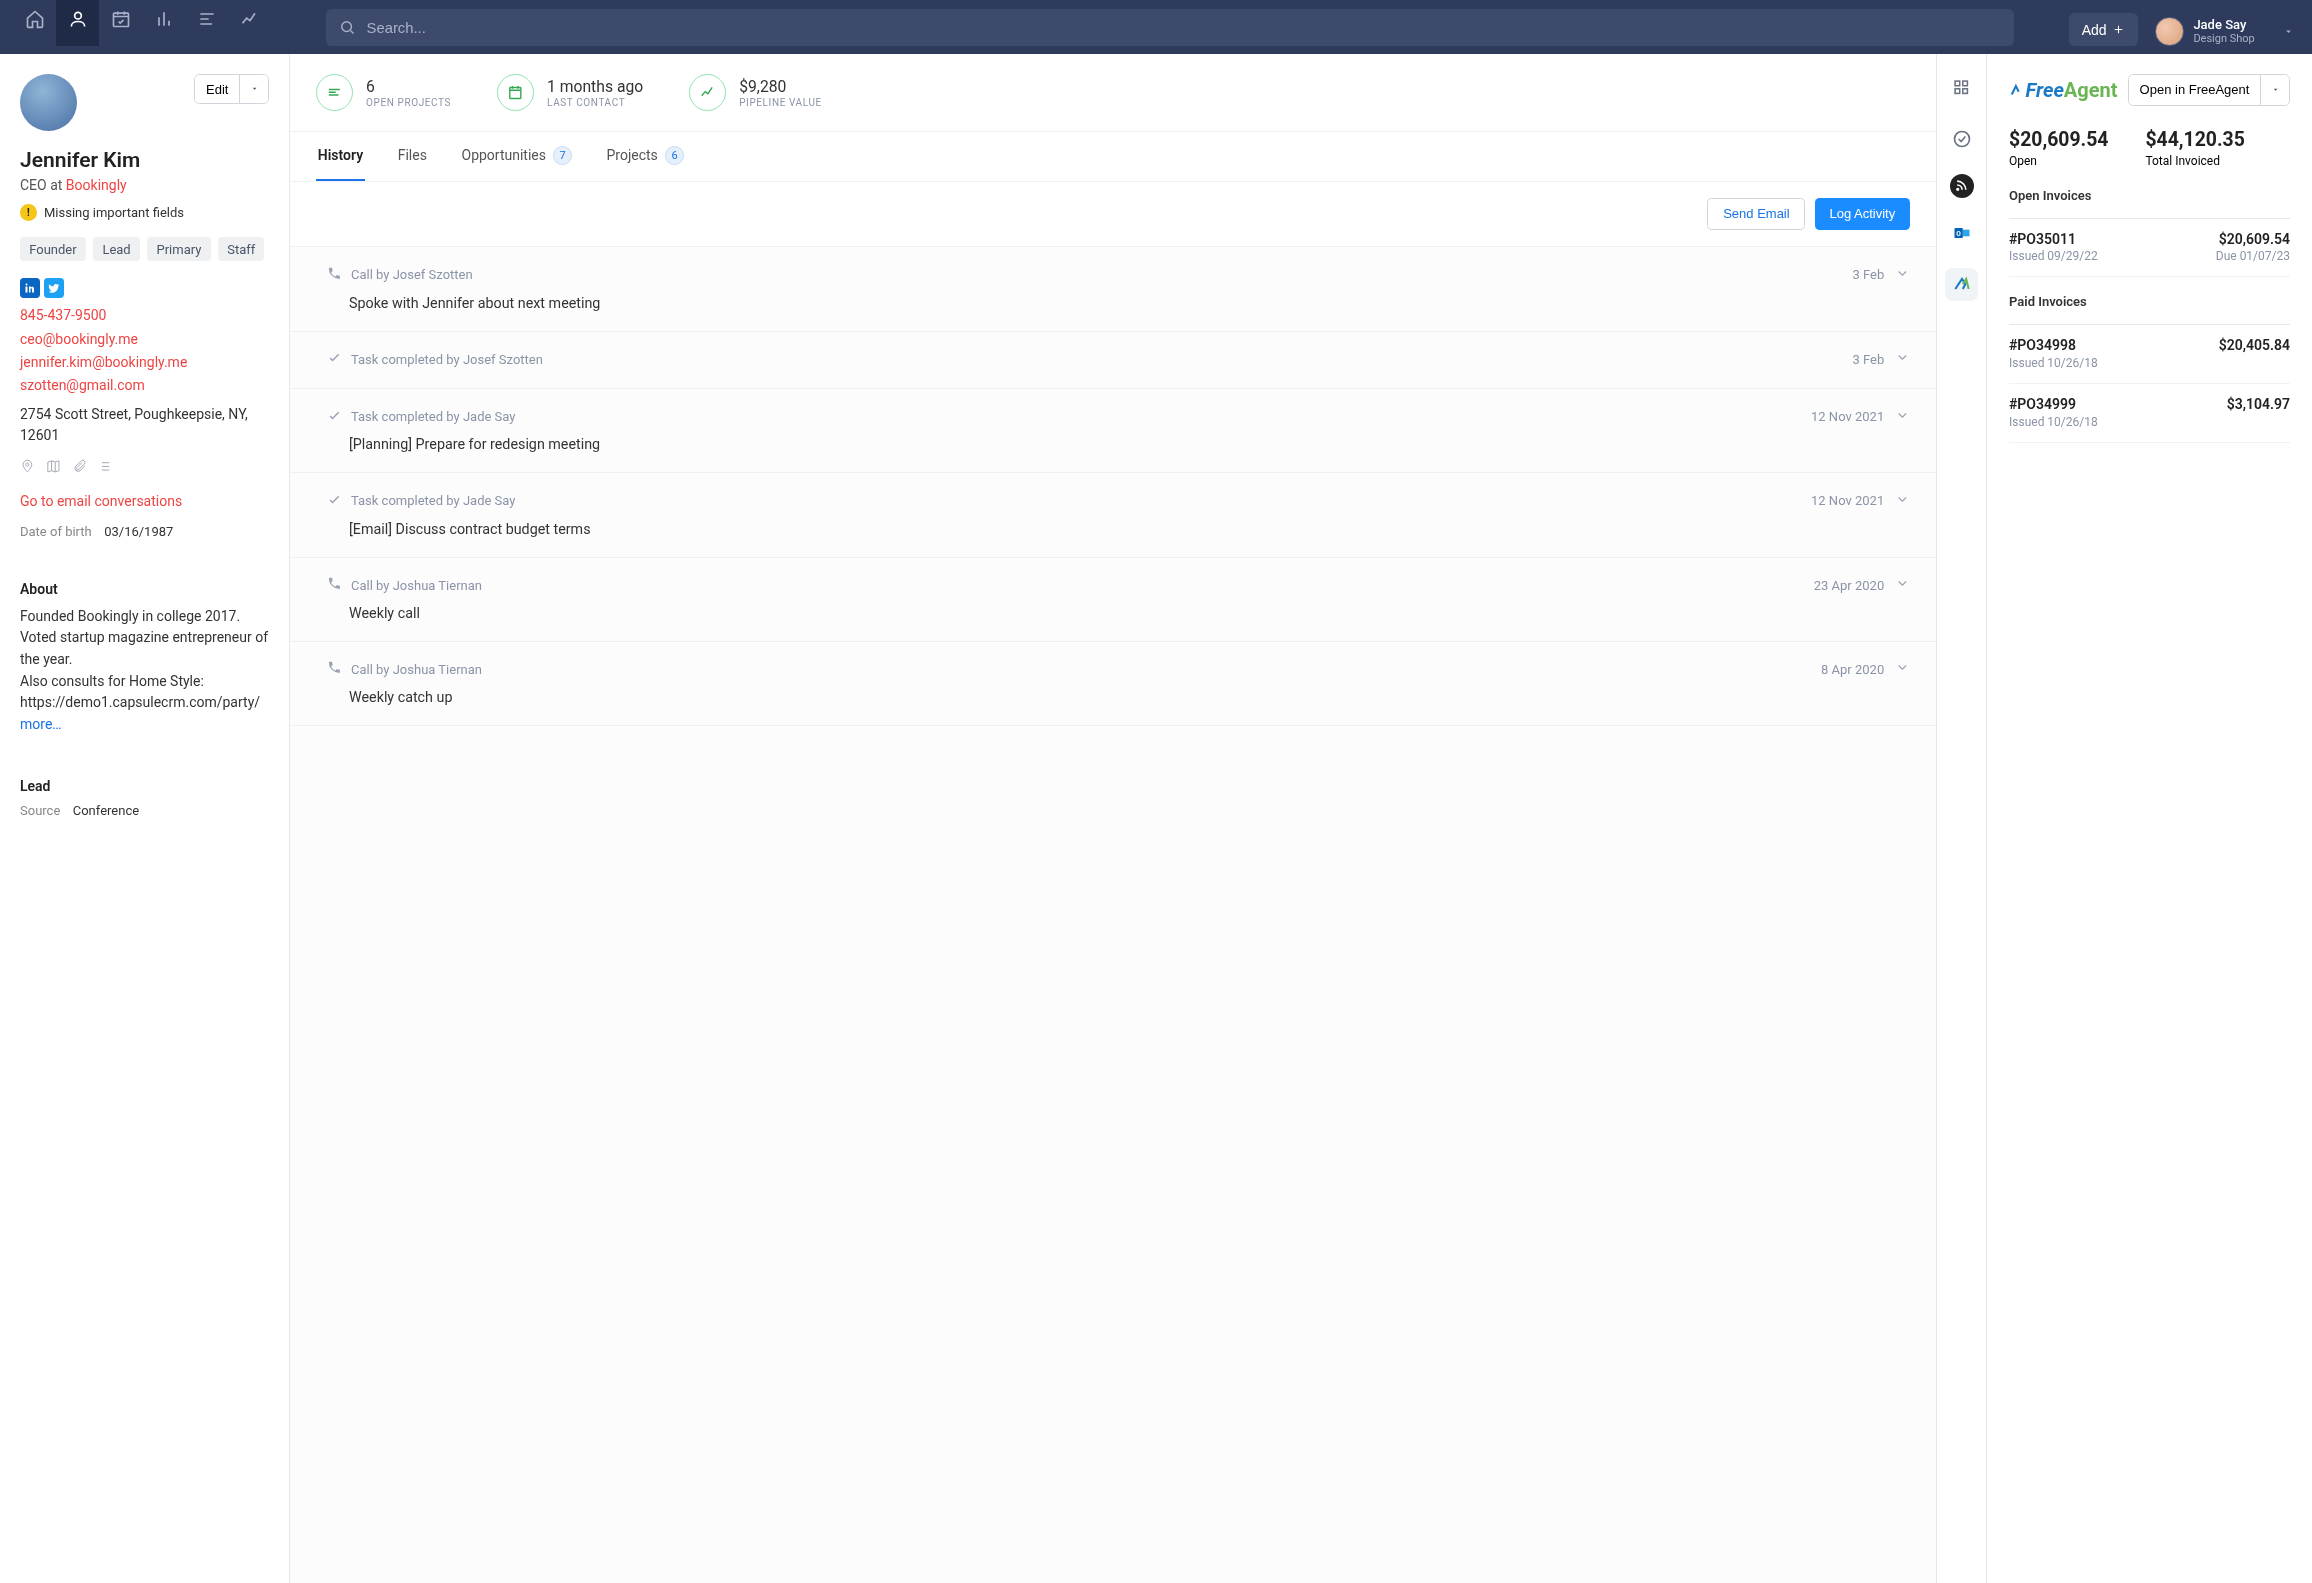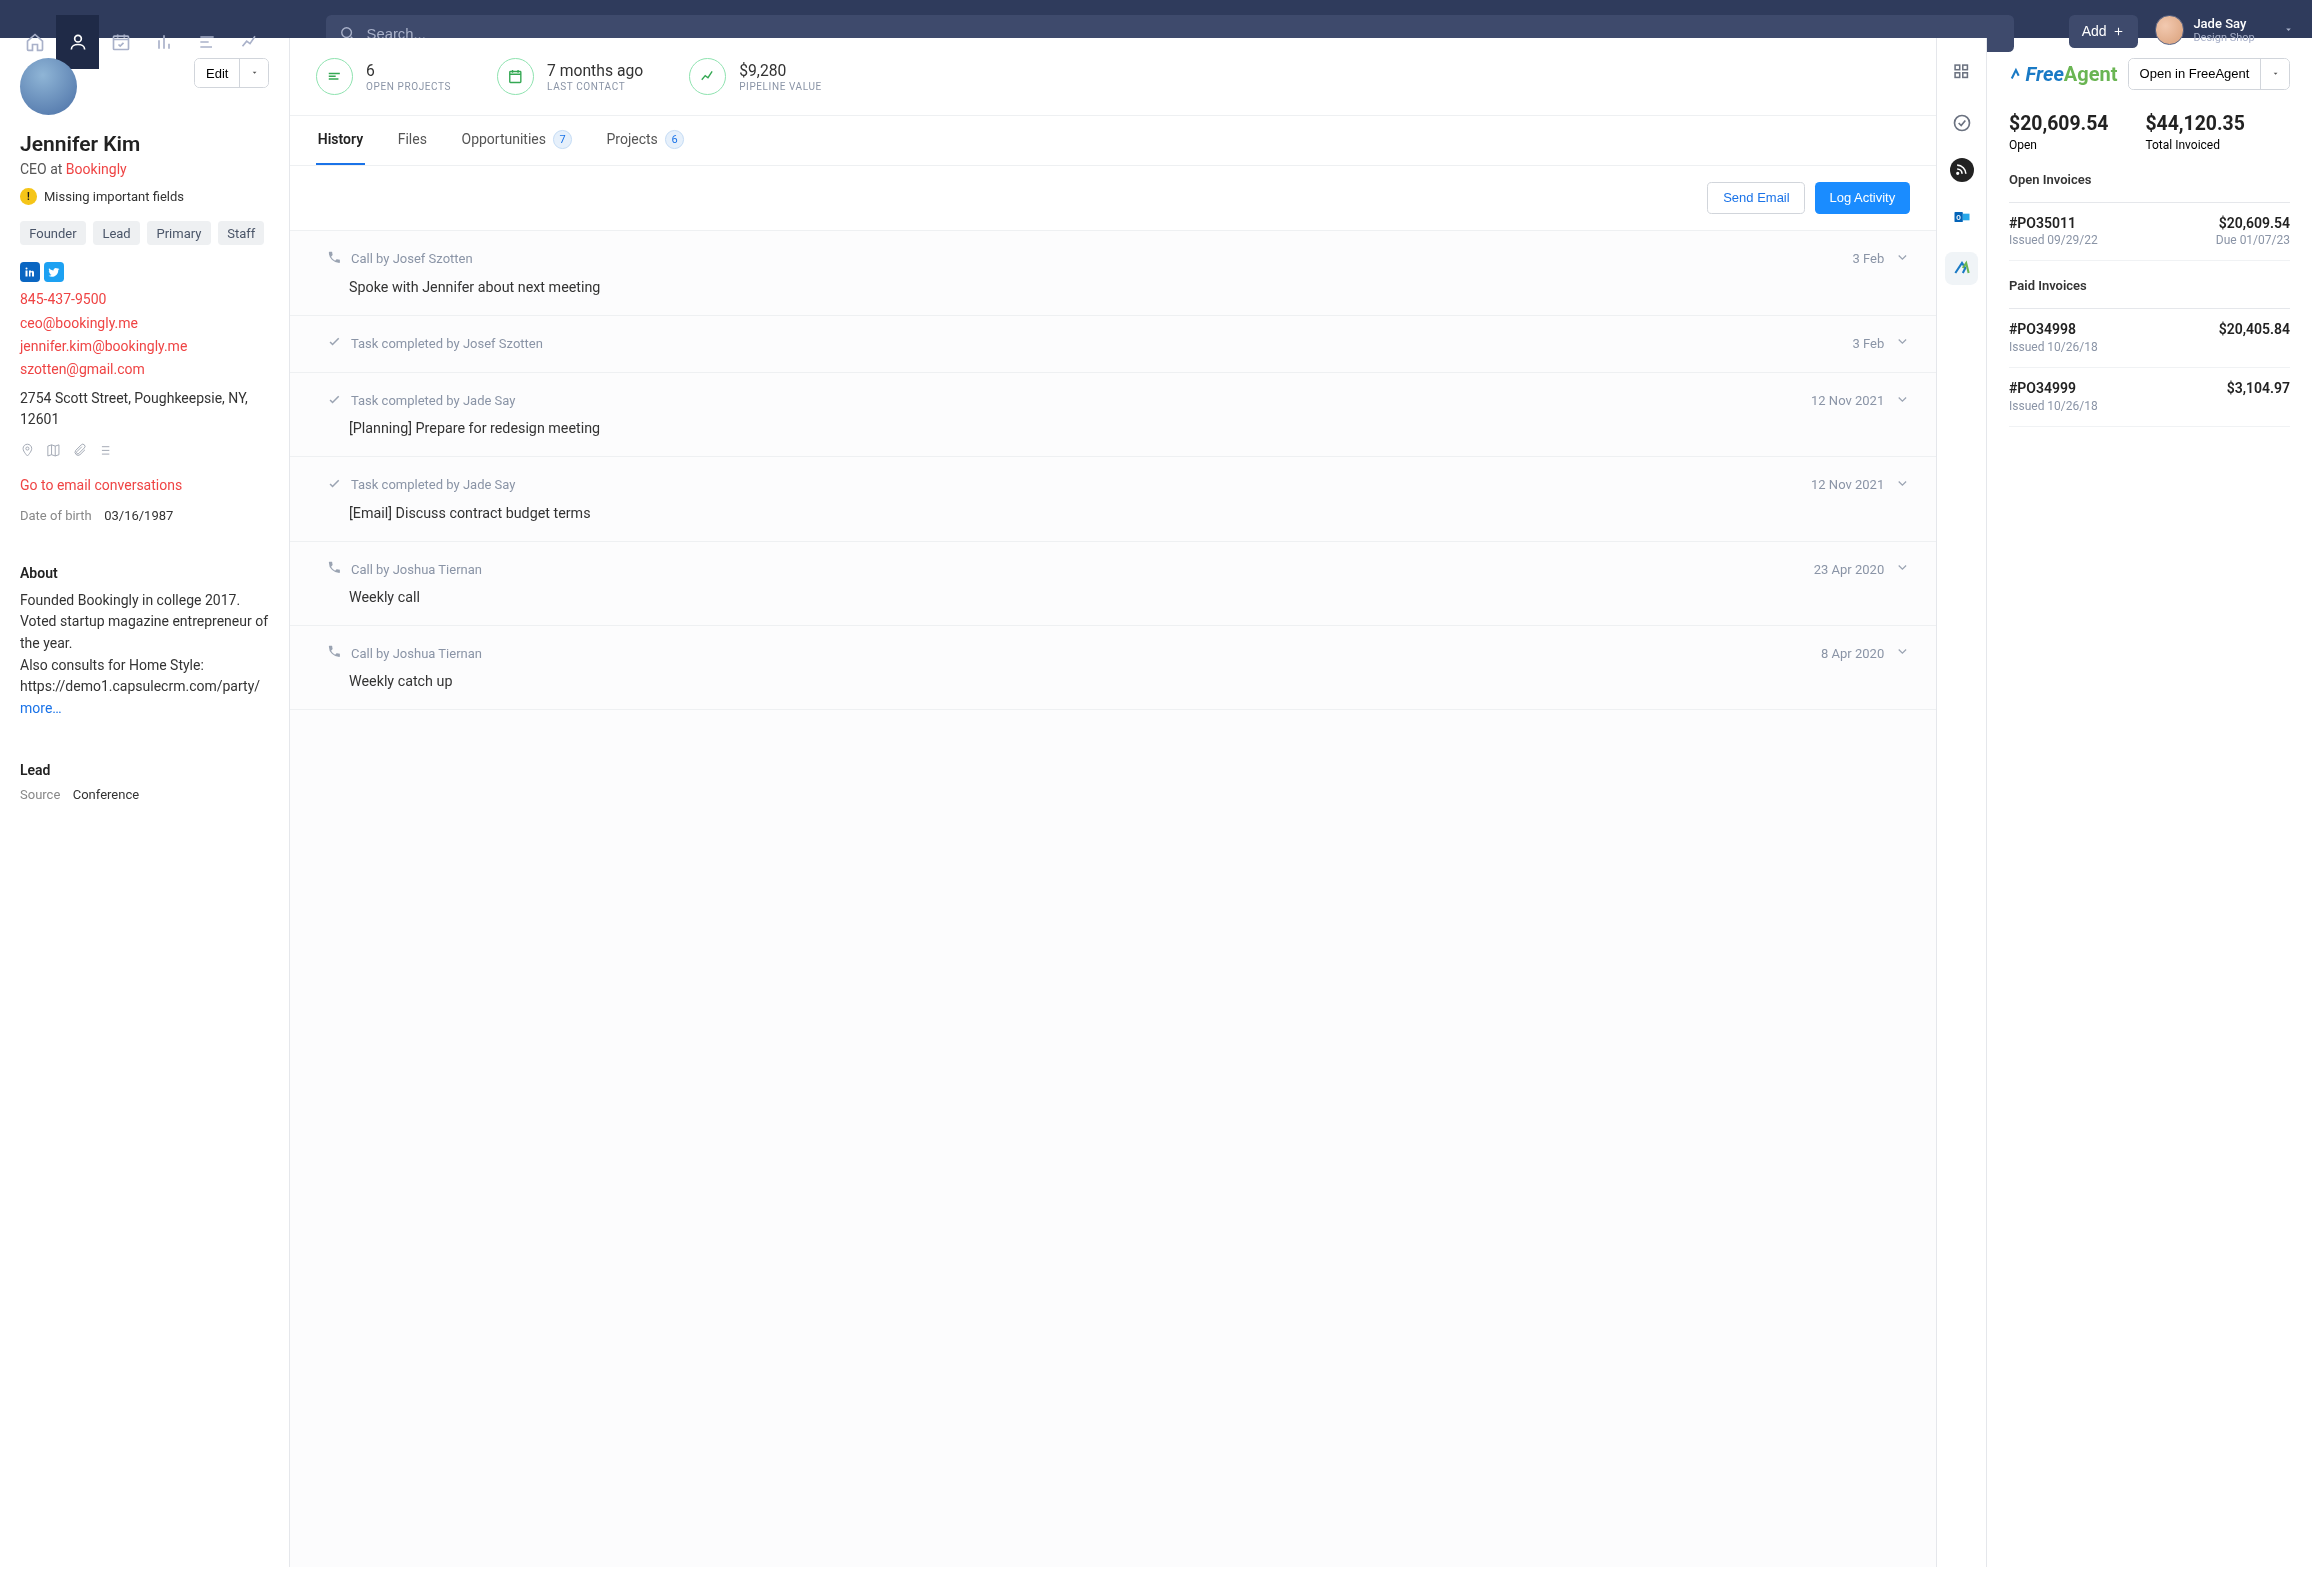--- a/index.html
+++ b/index.html
@@ -1,20 +1,20 @@
 <!DOCTYPE html>
 <html style="font-size:14.8px"><head>
 <meta charset="utf-8">
 <style>
 * { box-sizing: border-box; margin: 0; padding: 0; }
 body { font-family: -apple-system, BlinkMacSystemFont, "Segoe UI", Roboto, sans-serif; font-size: 13px; color: #333; background: #fff; }
 a { color: #ef4444; text-decoration: none; }
 
 
-.topnav { background: #2f3b5c; height: 38px; display: flex; align-items: flex-start; padding: 15px 13px; }
+.topnav { background: #2f3b5c; height: 54px; display: flex; align-items: flex-end; padding: 8px 13px; }
 .nav-icons { display: flex; align-items: center; }
 .nav-icon { width: 43px; height: 54px; display: flex; align-items: center; justify-content: center; color: #a9b1c9; cursor: pointer; }
 .nav-icon.active { background: #1f2a47; color: #fff; }
 .nav-icon svg { width: 20px; height: 20px; }
 .search-wrap { flex: 1; margin: 0 55px; }
 .search { background: #3e4a6c; border-radius: 5.5px; height: 37px; display: flex; align-items: center; padding: 0 13px; color: #a9b1c9; }
 .search svg { width: 16.6px; height: 16.6px; margin-right: 11px; }
 .search input { background: transparent; border: none; outline: none; color: #fff; font-size: 14.8px; flex: 1; }
 .search input::placeholder { color: #a9b1c9; }
 .add-btn { background: #3e4a6c; color: #fff; border: none; border-radius: 5.5px; padding: 8.3px 13px; font-size: 14px; display: flex; align-items: center; gap: 5.5px; cursor: pointer; margin-right: 16.6px; }
@@ -267,21 +267,21 @@
           </div>
       </div>
       <div class="stat">
         <div class="stat-ic">
             <svg viewBox="0 0 24 24" fill="none" stroke="currentColor" stroke-width="2">
               <rect x="4" y="5" width="16" height="16" rx="1"></rect>
               <path d="M4 9h16M8 3v4M16 3v4"></path>
             </svg>
           </div>
         <div>
-            <div class="stat-val">7 months ago</div>
+            <div class="stat-val">1 months ago</div>
             <div class="stat-lbl">LAST CONTACT</div>
           </div>
       </div>
       <div class="stat">
         <div class="stat-ic">
             <svg viewBox="0 0 24 24" fill="none" stroke="currentColor" stroke-width="2">
               <path d="M4 17l5-6 4 3 6-9"></path>
             </svg>
           </div>
         <div>

